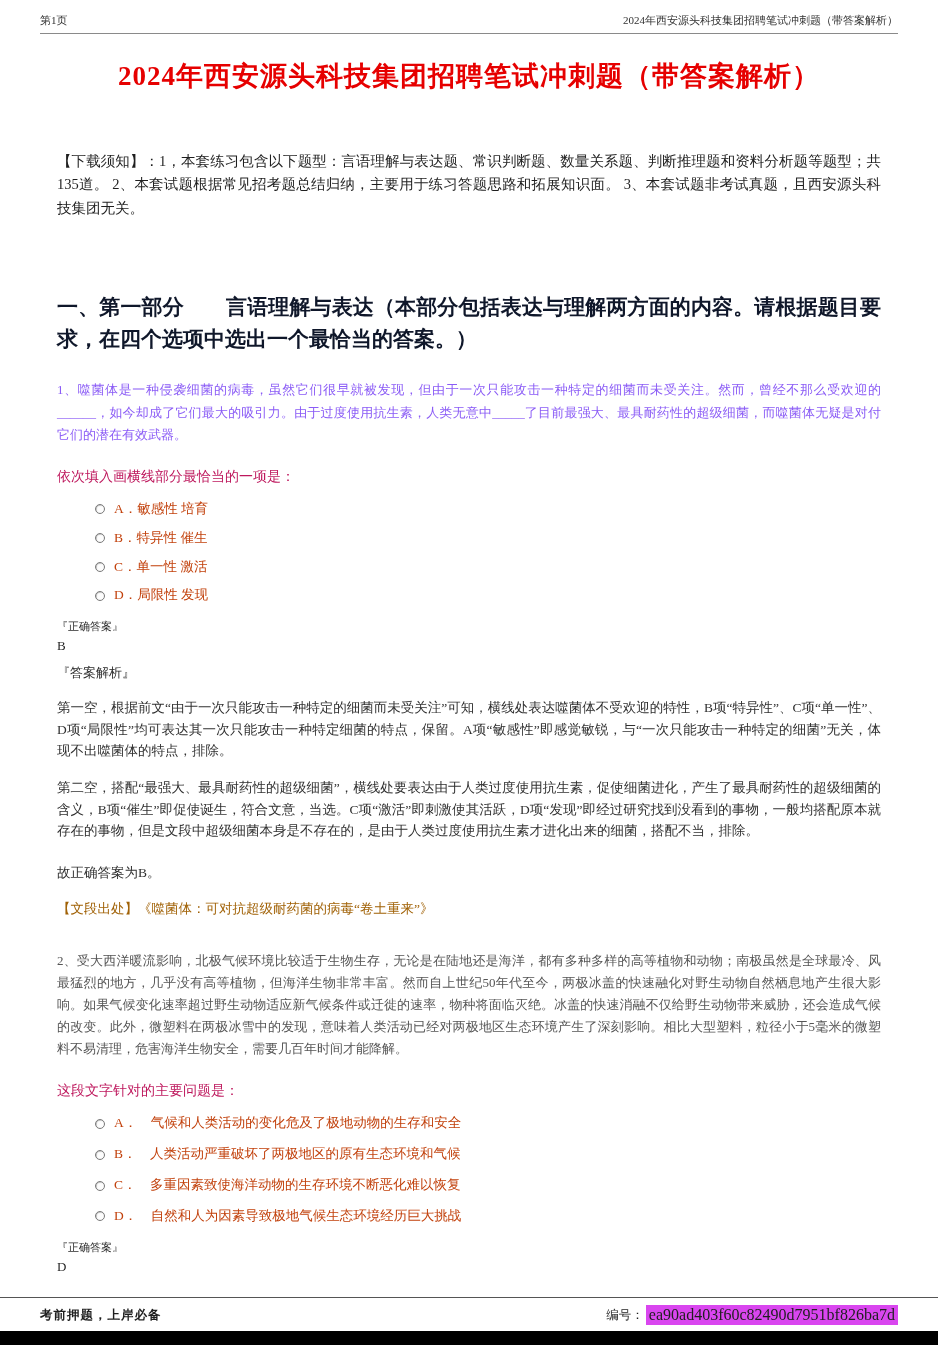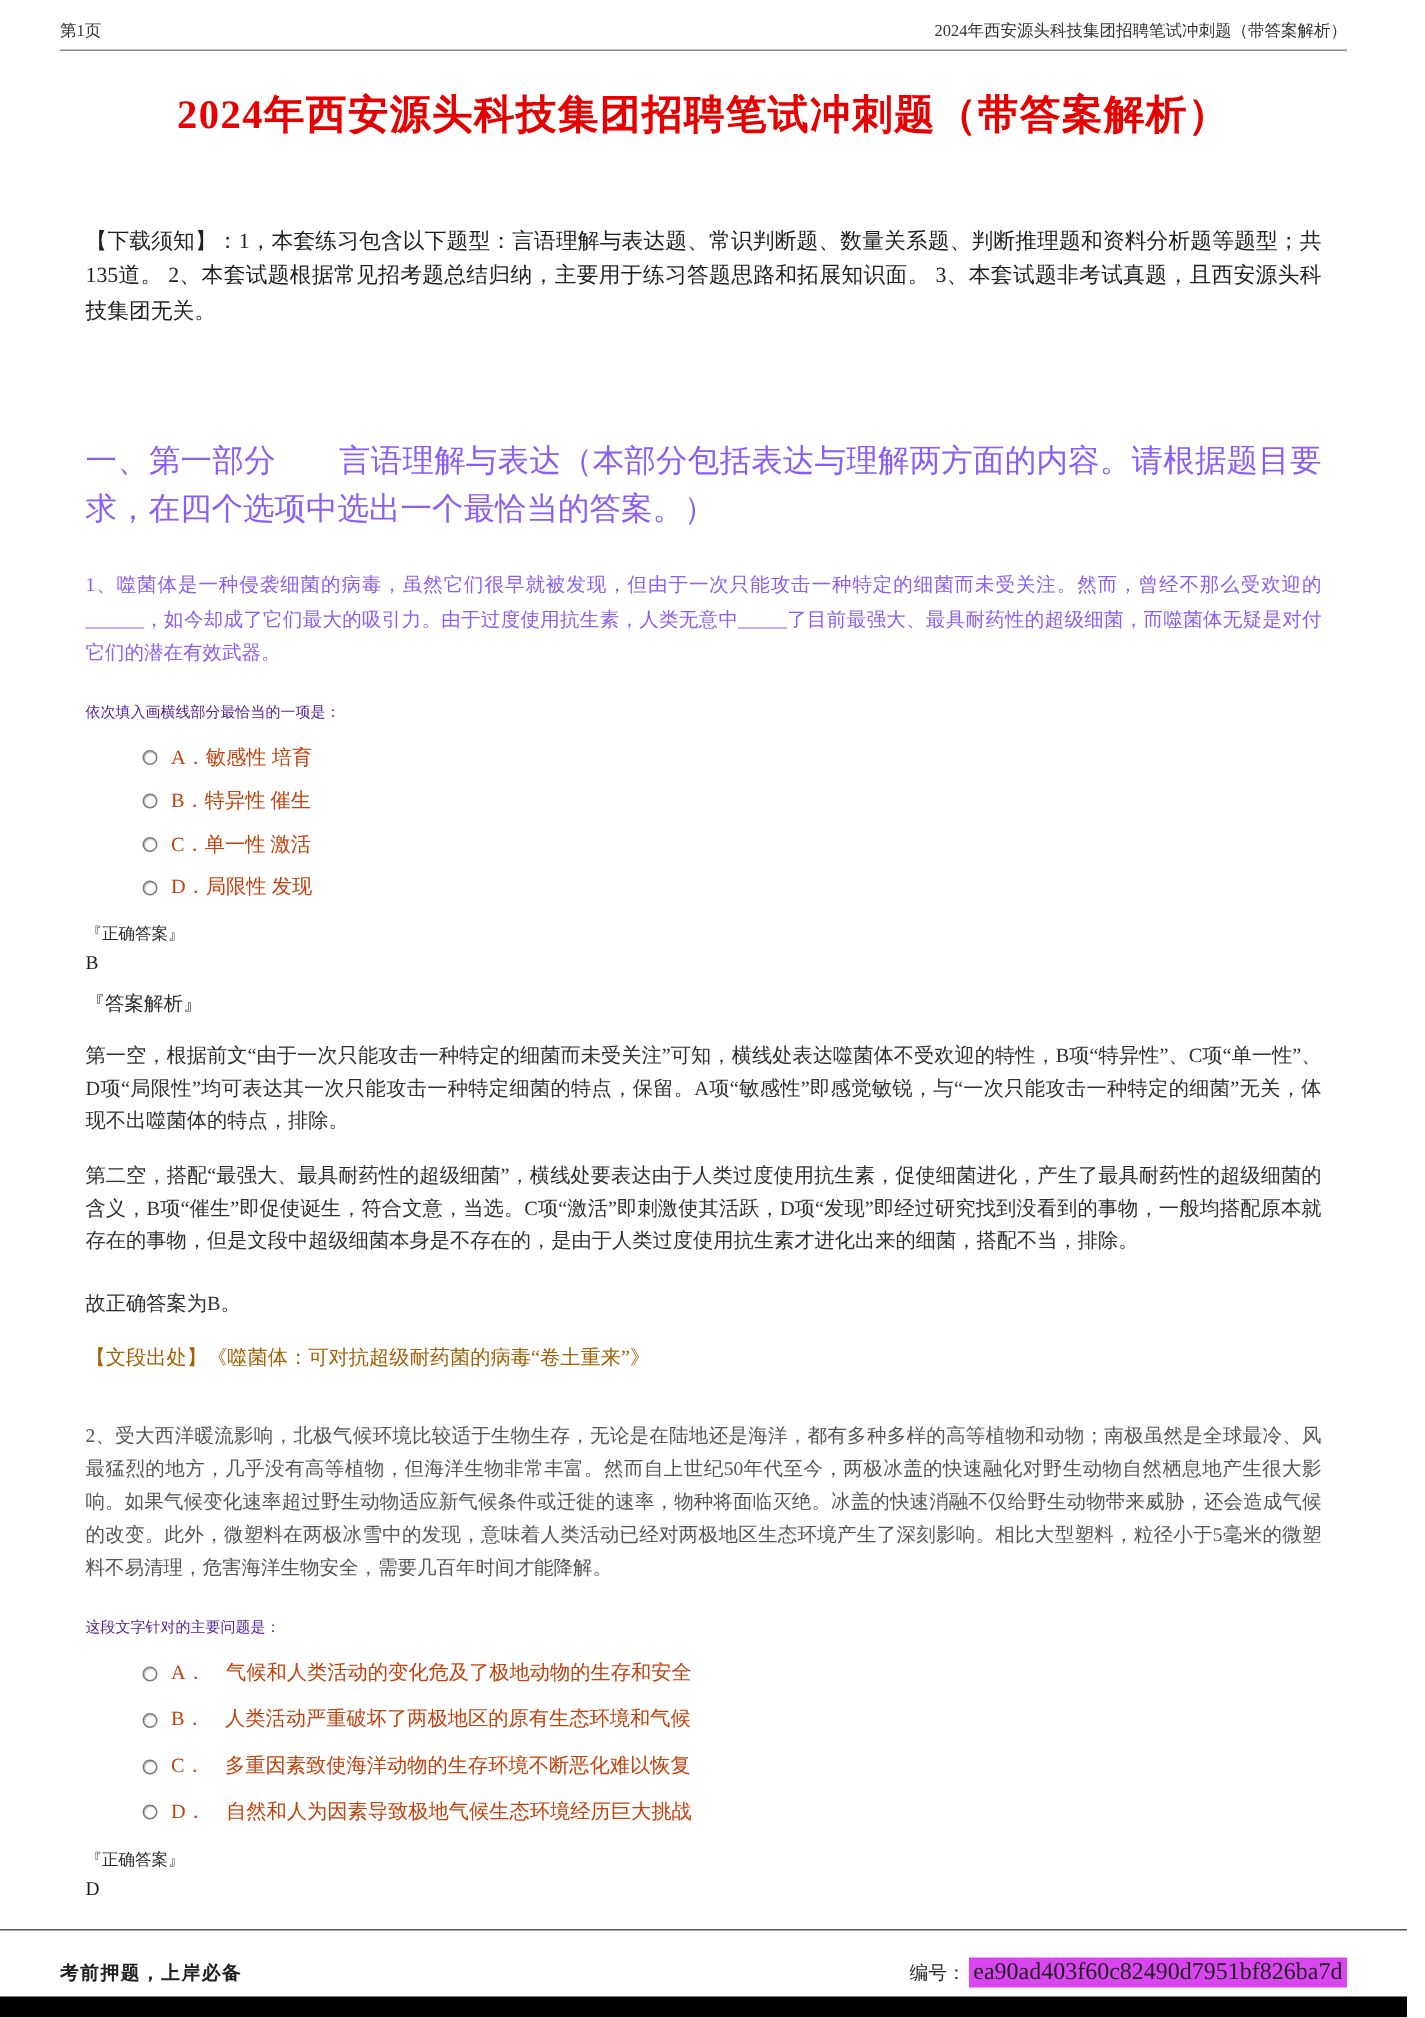--- a/index.html
+++ b/index.html
@@ -40,37 +40,37 @@
     margin-top: 56px;
     font-size: 14.5px;
     line-height: 1.62;
     color: #1f1f1f;
     text-align: justify;
   }
   
   .section-heading {
     margin-top: 72px;
     font-size: 21px;
-    font-weight: normal;
+    font-weight: bold;
     line-height: 1.5;
-    color: #8b5cf6;
+    color: #0f172a;
     text-align: justify;
   }
   
   .question-stem {
     margin-top: 24px;
     font-size: 13px;
     line-height: 1.7;
     color: #8b5cf6;
     text-align: justify;
   }
   .question-prompt {
     margin-top: 22px;
-    font-size: 10px;
-    color: #4c1d95;
+    font-size: 14px;
+    color: #be185d;
   }
   
   .options { margin-top: 14px; margin-left: 38px; }
   .option-row {
     display: flex;
     align-items: center;
     margin-bottom: 10px;
     min-height: 17px;
   }
   .radio {
@@ -126,21 +126,21 @@
   .q2-options .option-label { font-size: 13.5px; }
   .q2-options .option-row { margin-bottom: 12px; }
   
   .doc-footer {
     position: absolute;
     left: 0;
     right: 0;
     bottom: 14px;
     border-top: 1px solid #555555;
     margin: 0 0 0 0;
-    padding: 18px 40px 6px 40px;
+    padding: 7px 40px 6px 40px;
     display: flex;
     justify-content: space-between;
     align-items: center;
     font-size: 12.5px;
     color: #1f1f1f;
     background: #ffffff;
     font-family: Liberation Serif, serif;
   }
   .footer-left { font-weight: bold; letter-spacing: 1px; }
   .footer-right { display: flex; align-items: center; gap: 2px; }

